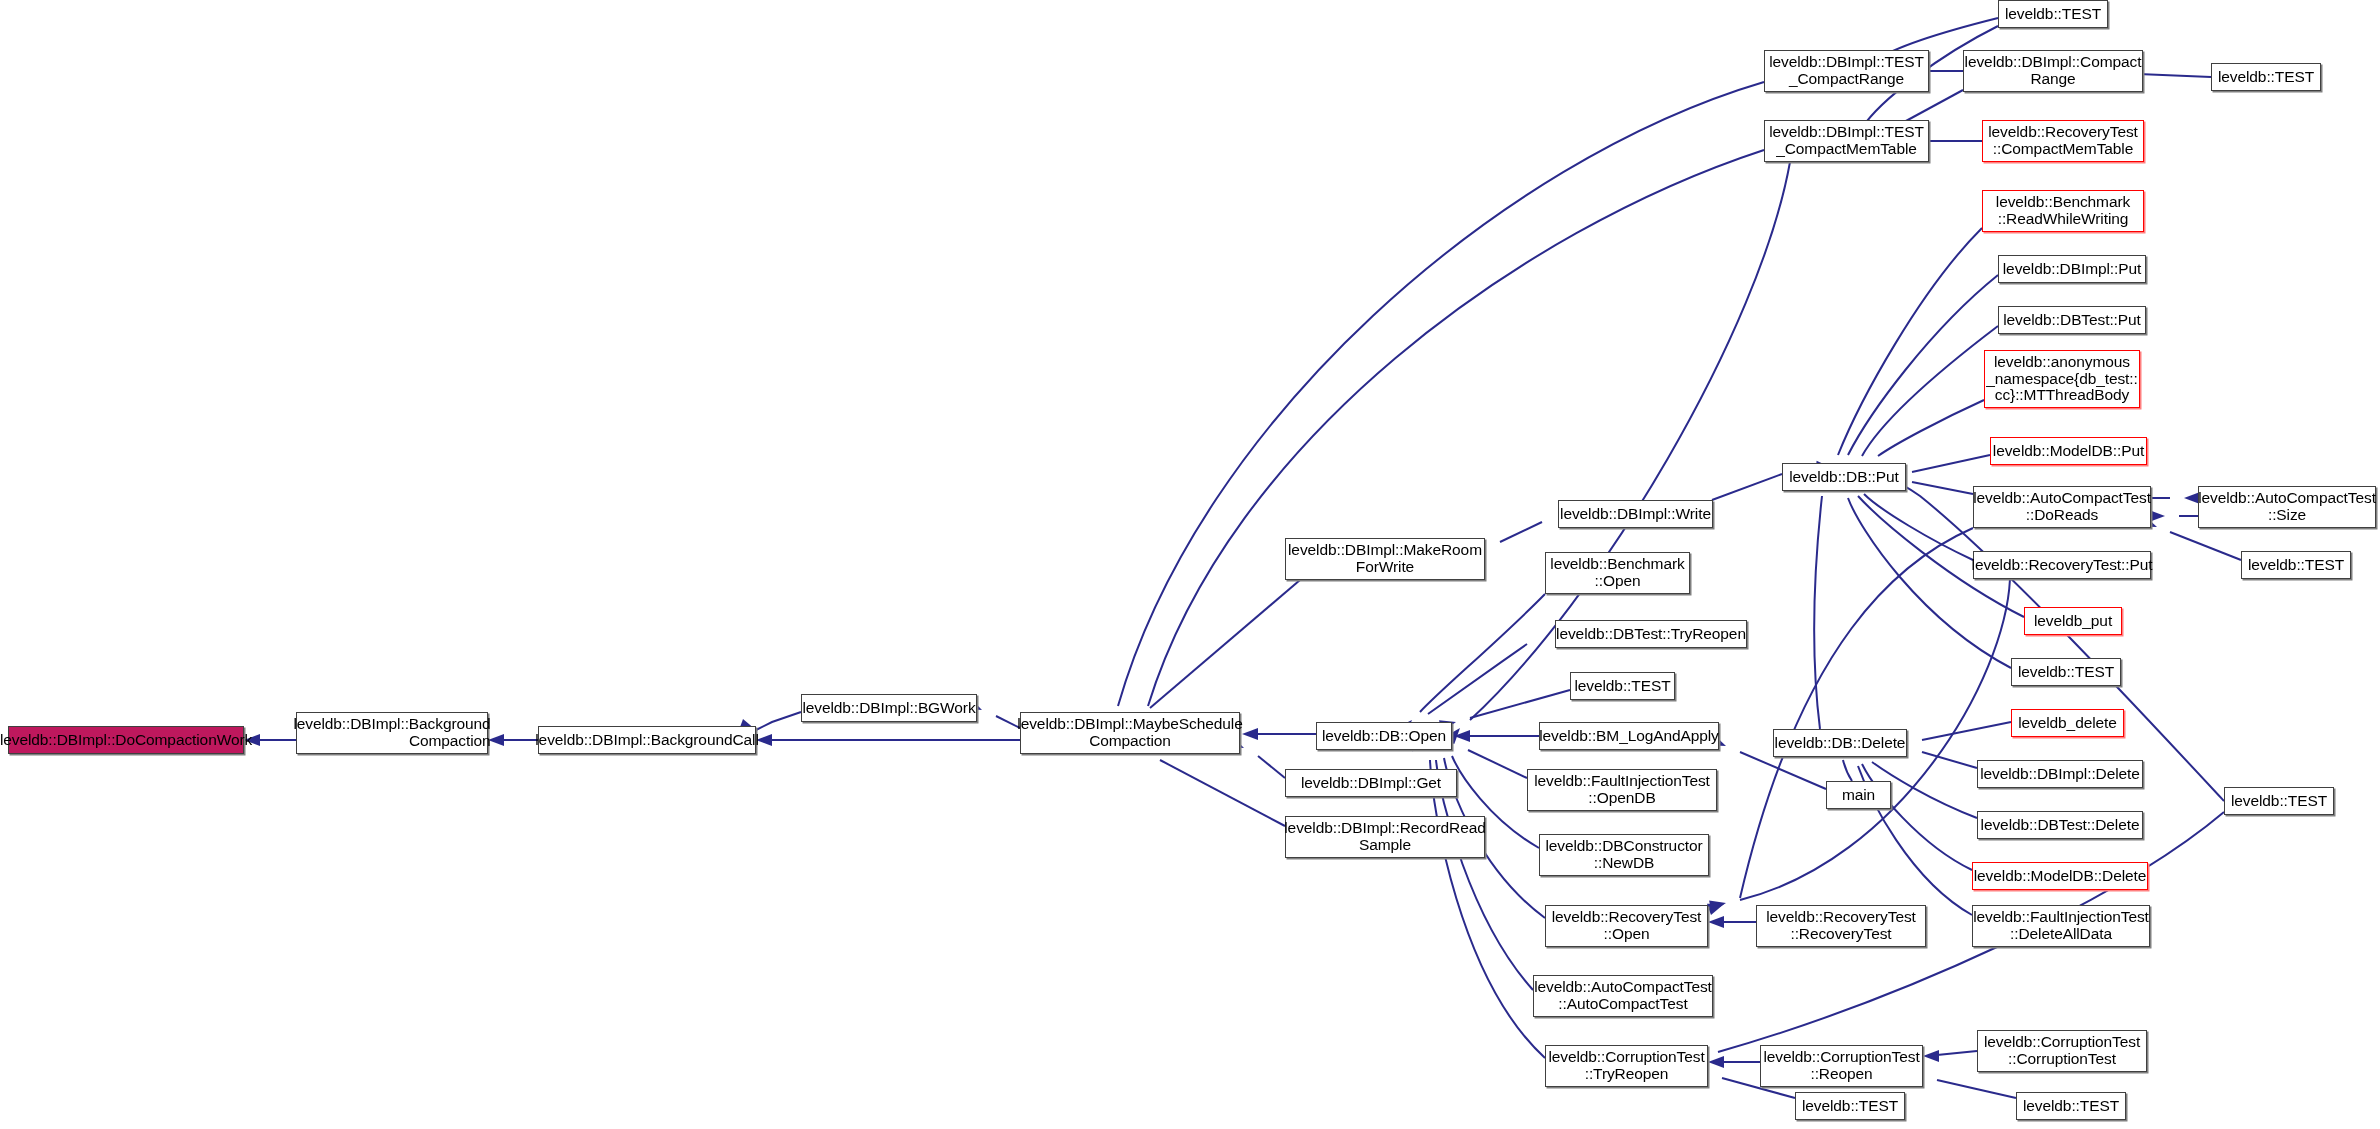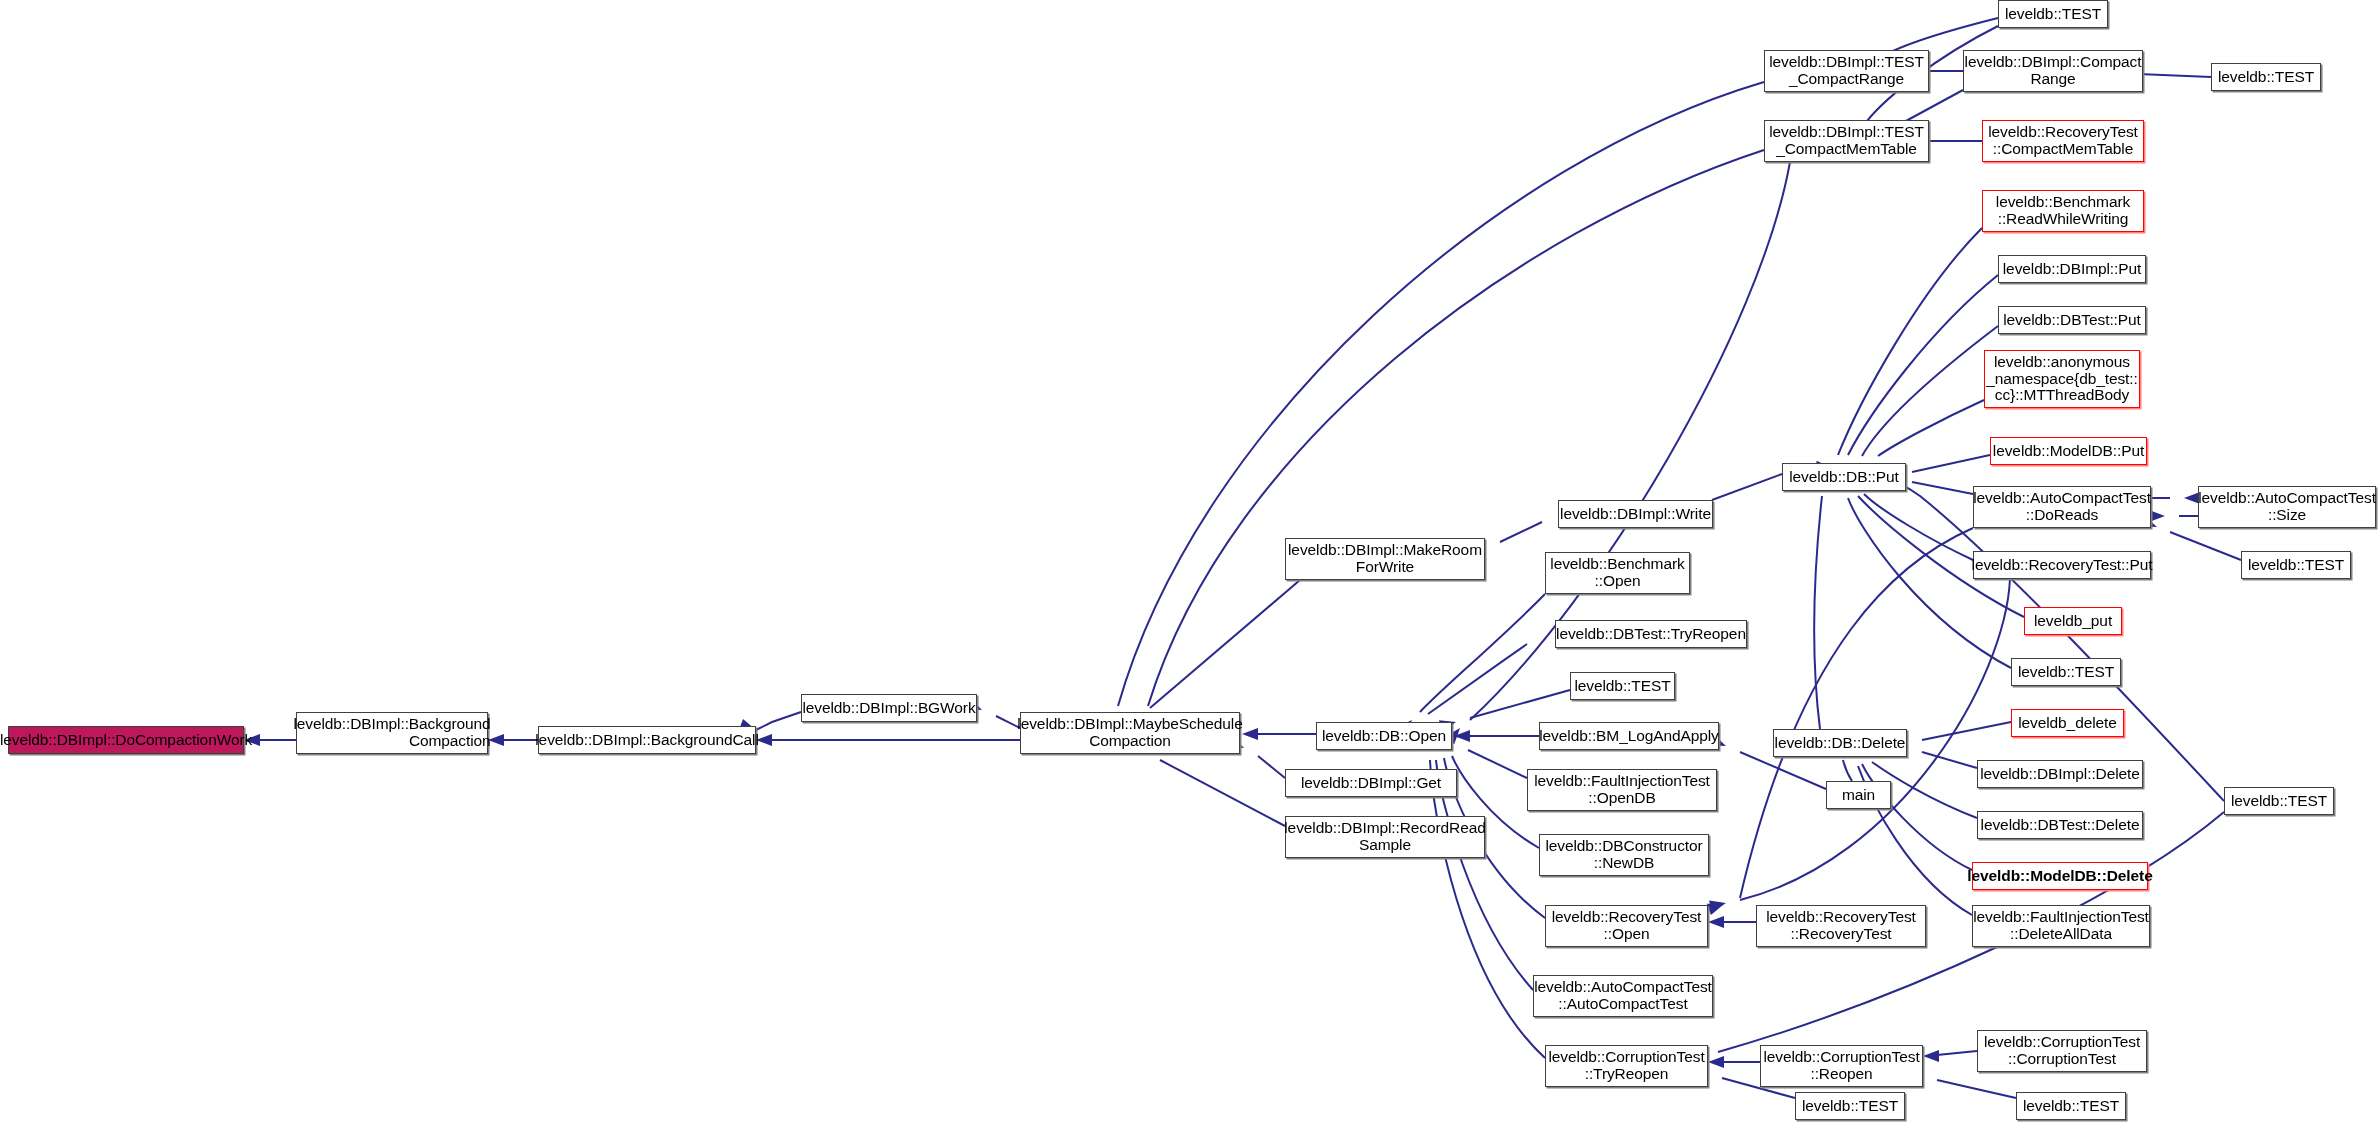--- a/index.html
+++ b/index.html
@@ -191,21 +191,21 @@
 ::Size</div>
       <div class="node" style="left: 1973px; top: 551px; width: 178px; height: 28px;">leveldb::RecoveryTest::Put</div>
       <div class="node" style="left: 2241px; top: 551px; width: 110px; height: 28px;">leveldb::TEST</div>
       <div class="node red" style="left: 2024px; top: 607px; width: 98px; height: 28px;">leveldb_put</div>
       <div class="node" style="left: 2011px; top: 658px; width: 110px; height: 28px;">leveldb::TEST</div>
       <div class="node red" style="left: 2011px; top: 709px; width: 113px; height: 28px;">leveldb_delete</div>
       <div class="node" style="left: 1773px; top: 729px; width: 134px; height: 28px;">leveldb::DB::Delete</div>
       <div class="node" style="left: 1826px; top: 781px; width: 65px; height: 28px;">main</div>
       <div class="node" style="left: 1977px; top: 760px; width: 166px; height: 28px;">leveldb::DBImpl::Delete</div>
       <div class="node" style="left: 1977px; top: 811px; width: 166px; height: 28px;">leveldb::DBTest::Delete</div>
-      <div class="node red" style="left: 1972px; top: 862px; width: 176px; height: 28px; font-weight: bold;">leveldb::ModelDB::Delete</div>
+      <div class="node red" style="left: 1972px; top: 862px; width: 176px; height: 28px;">leveldb::ModelDB::Delete</div>
       <div class="node" style="left: 1972px; top: 905px; width: 178px; height: 42px;">leveldb::FaultInjectionTest
 ::DeleteAllData</div>
       <div class="node" style="left: 2224px; top: 787px; width: 110px; height: 28px;">leveldb::TEST</div>
       <div class="node" style="left: 1756px; top: 905px; width: 170px; height: 42px;">leveldb::RecoveryTest
 ::RecoveryTest</div>
       <div class="node" style="left: 1760px; top: 1045px; width: 163px; height: 42px;">leveldb::CorruptionTest
 ::Reopen</div>
       <div class="node" style="left: 1977px; top: 1030px; width: 170px; height: 42px;">leveldb::CorruptionTest
 ::CorruptionTest</div>
       <div class="node" style="left: 1795px; top: 1092px; width: 110px; height: 28px;">leveldb::TEST</div>

